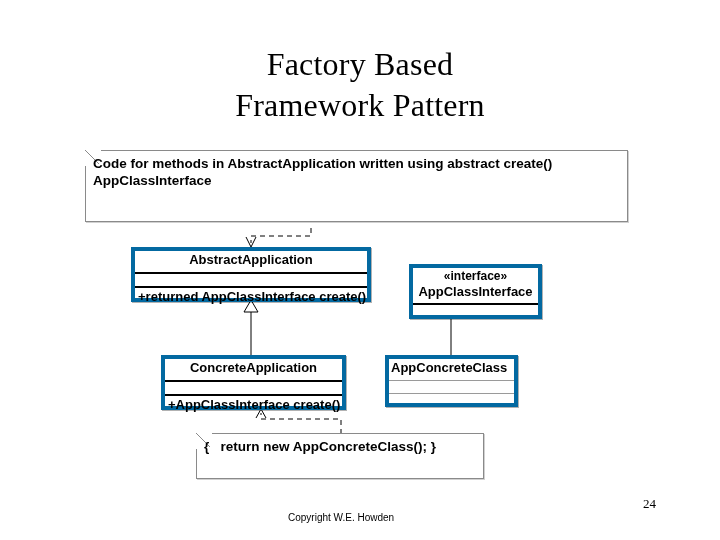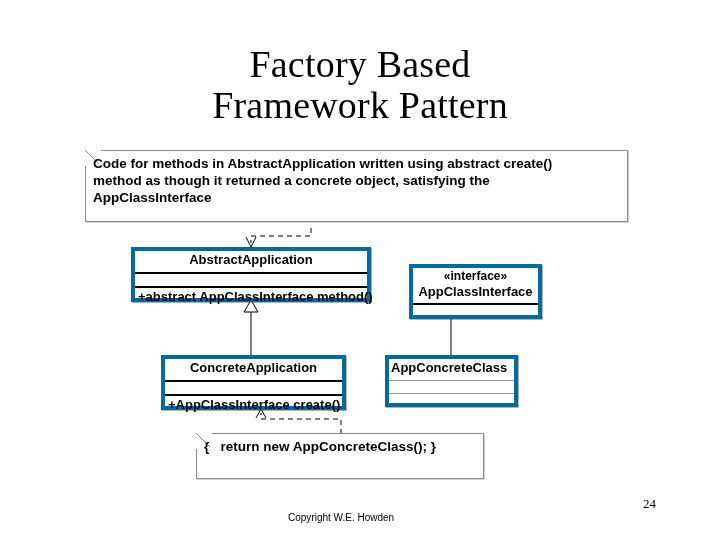--- a/index.html
+++ b/index.html
@@ -17,21 +17,21 @@
   }
 
   
   #title {
     position: absolute;
     left: 0;
     top: 44px;
     width: 720px;
     text-align: center;
     font-family: "Liberation Serif", serif;
-    font-size: 38px;
+    font-size: 32px;
     line-height: 41px;
     color: #000000;
     letter-spacing: 0.2px;
   }
   #title .tline { display: block; }
 
   
   #diagram {
     position: absolute;
     left: 0;
@@ -172,29 +172,28 @@
     <div class="note" style="left:85px; top:150px; width:543px; height:72px;">
       <div class="body"></div>
       <svg class="fold-diag" width="16" height="16" viewBox="0 0 16 16" style="position:absolute; top:0; right:0;">
         <polygon points="0,0 16,16 0,16" fill="#ffffff" stroke="none"></polygon>
         <polygon points="16,0 16,16 0,0" fill="#ffffff" stroke="none"></polygon>
         <line x1="0" y1="0" x2="15" y2="15" stroke="#8a8a8a" stroke-width="1"></line>
         <line x1="15" y1="15" x2="15" y2="0" stroke="#ffffff" stroke-width="2"></line>
       </svg>
       <div class="text">
         <span class="nline">Code for methods in AbstractApplication written using abstract create()</span>
-        <span class="nline">method as though it returned a concrete object, satisfying the</span>
         <span class="nline">AppClassInterface</span>
       </div>
     </div>
 
     <div class="node classbox" style="left:131px; top:247px; width:240px; height:55px;">
       <div class="compartment" style="height:21px;">AbstractApplication</div>
       <div class="compartment sep-thick" style="height:14px;"></div>
-      <div class="compartment sep-thick ops" style="height:18px;">+abstract AppClassInterface method()</div>
+      <div class="compartment sep-thick ops" style="height:18px;">+returned AppClassInterface create()</div>
     </div>
 
     <div class="node classbox" style="left:385px; top:264px; width:133px; height:55px;margin-left:24px;">
       <div class="compartment stereo" style="height:16px;">«interface»</div>
       <div class="compartment" style="height:19px; padding-top:0;">AppClassInterface</div>
       <div class="compartment sep-thick" style="height:18px;"></div>
     </div>
 
     <div class="node classbox" style="left:385px; top:355px; width:133px; height:52px;">
       <div class="compartment" style="height:21px; text-align:left; padding-left:2px;">AppConcreteClass</div>

